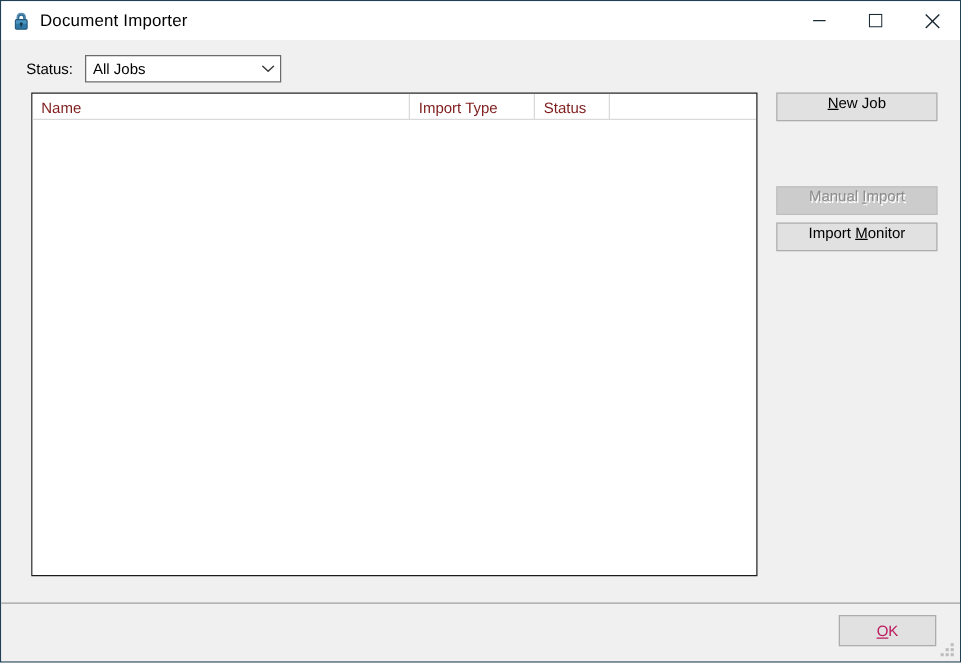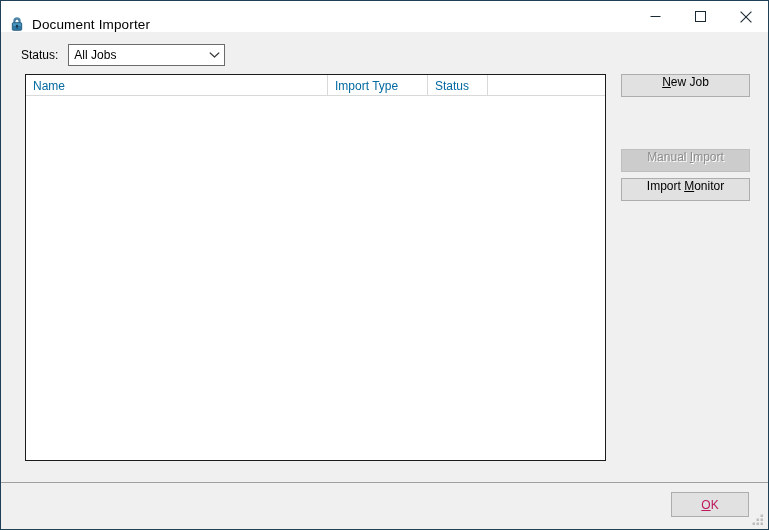--- a/index.html
+++ b/index.html
@@ -27,21 +27,21 @@
     display: flex;
     flex-direction: column;
   }
 
   
   .titlebar {
     height: 31px;
     min-height: 31px;
     background: #ffffff;
     display: flex;
-    align-items: flex-end;
+    align-items: center;
     position: relative;
   }
   .title-icon {
     width: 16px;
     height: 16px;
     margin-left: 8px;
     margin-right: 7px;
     flex: 0 0 auto;
     position: relative;
     top: 0px;
@@ -136,21 +136,21 @@
     background: #ffffff;
     border-bottom: 1px solid #d9d9d9;
   }
   .lv-col {
     box-sizing: border-box;
     border-right: 1px solid #d9d9d9;
     display: flex;
     align-items: center;
     height: 21px;
     font-size: 12px;
-    color: #0369a1;
+    color: #7f1d1d;
     padding-left: 7px;
     white-space: nowrap;
     overflow: hidden;
   }
   .lv-col.last { border-right: none; }
   .lv-body {
     height: 364px;
     background: #ffffff;
   }
 

